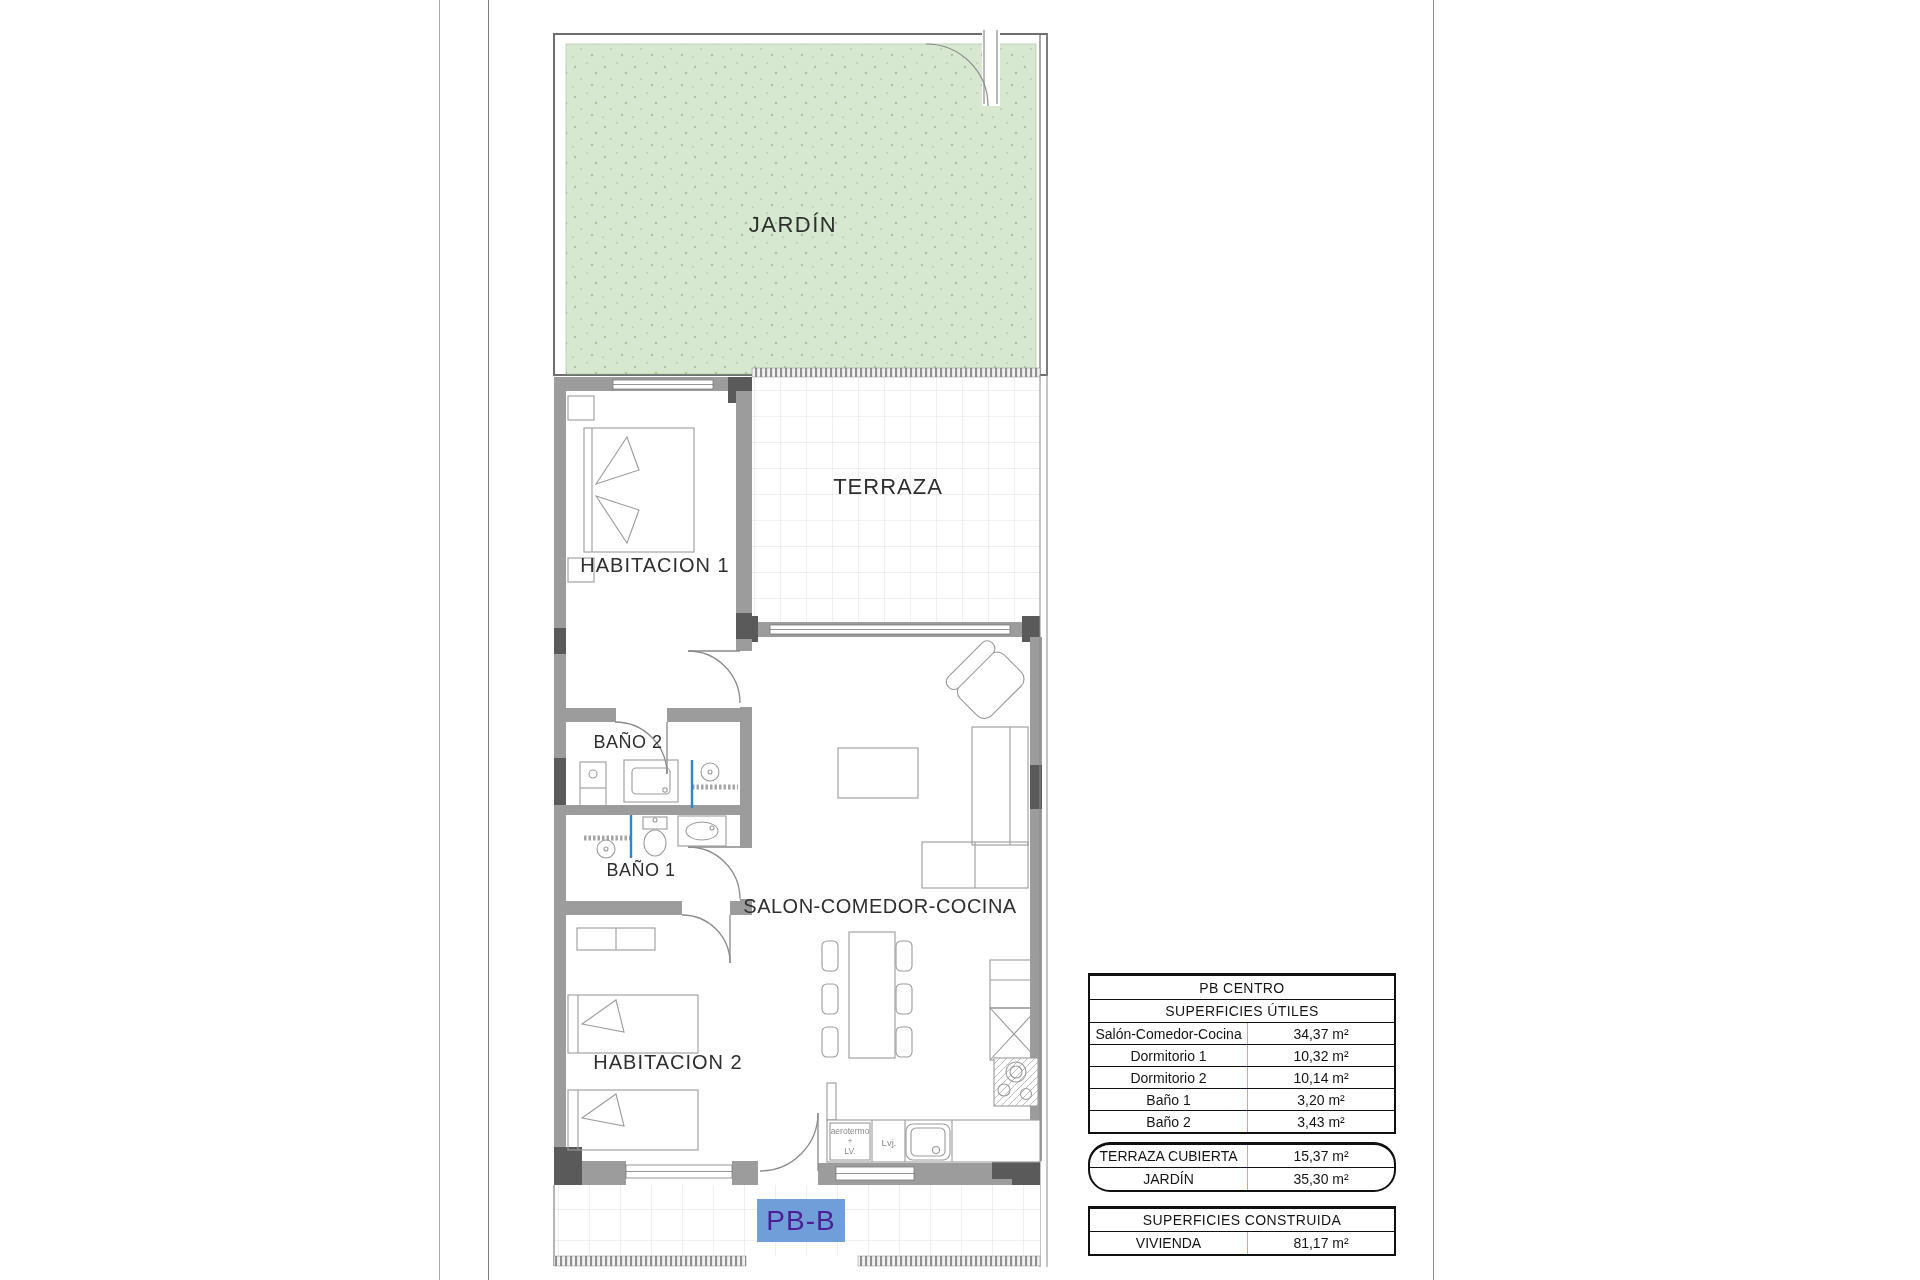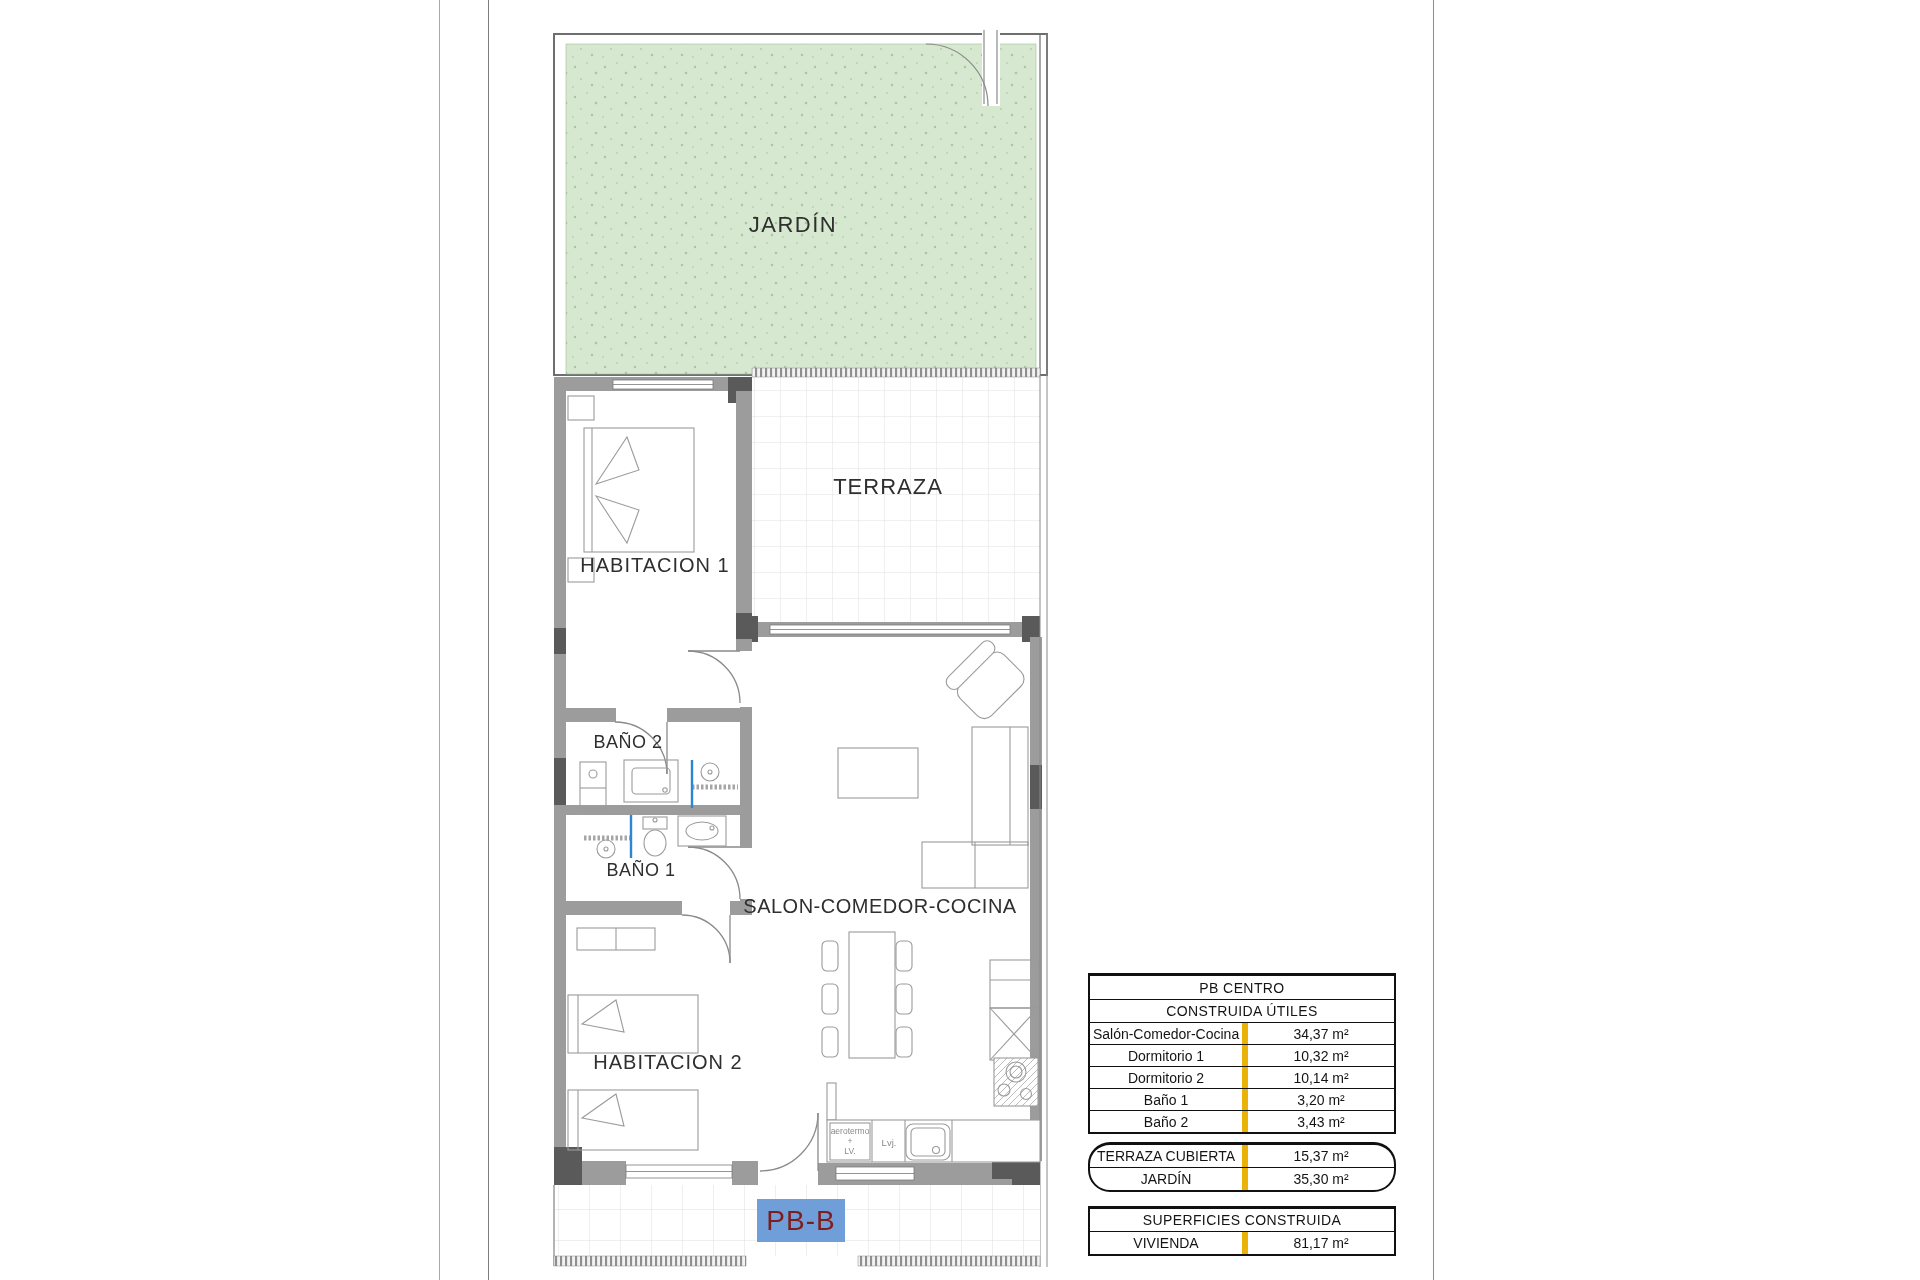--- a/index.html
+++ b/index.html
@@ -13,31 +13,31 @@
 
   
   .tbl{position:absolute;left:1088px;width:308px;background:#fff;
        border:2px solid #101010;border-top-width:3px;box-sizing:border-box;
        font-size:14px;color:#141414;}
   .tr{display:flex;border-top:1px solid #101010;height:21px;align-items:stretch;}
   .tr:first-child{border-top:none;}
   .tr.hdr .th{justify-content:center;letter-spacing:.4px;}
   .th{flex:1;display:flex;align-items:center;justify-content:center;}
   .td{display:flex;align-items:center;justify-content:center;}
-  .td.l{width:52%;border-right:6px solid #eab308;box-sizing:border-box;}
+  .td.l{width:52%;border-right:1px solid #eab308;box-sizing:border-box;}
   .td.r{flex:1;}
   .t1{top:973px;}
   .t2{top:1142px;border-radius:22px;}
   .t2 .tr{height:22px;}
   .t3{top:1206px;}
   .t3 .tr{height:22px;text-align:center;}
 
   
   .unit-badge{position:absolute;left:757px;top:1199px;width:88px;height:43px;
-      background:#6f9ed8;color:#7f1d1d;display:flex;align-items:center;justify-content:center;
+      background:#6f9ed8;color:#4c1d95;display:flex;align-items:center;justify-content:center;
       font-size:28px;letter-spacing:1px;}
 </style>
 </head>
 <body>
 
 <div class="stage">
 
 <svg width="1920" height="1280" viewBox="0 0 1920 1280">
   <defs>
     <pattern id="stipple" width="30" height="30" patternUnits="userSpaceOnUse">
@@ -245,21 +245,21 @@
   <text x="850" y="1144" class="tiny" font-size="8.5" text-anchor="middle">+</text>
   <text x="850" y="1154" class="tiny" font-size="8.5" text-anchor="middle">LV.</text>
   <text x="889" y="1146" class="tiny" font-size="9.5" text-anchor="middle">Lvj.</text>
 </svg>
 
 <div class="tbl t1">
   <div class="tr hdr" style="height:23px">
         <div class="th">PB CENTRO</div>
       </div>
   <div class="tr hdr" style="height:22px">
-        <div class="th">CONSTRUIDA ÚTILES</div>
+        <div class="th">SUPERFICIES ÚTILES</div>
       </div>
   <div class="tr">
     <div class="td l">Salón-Comedor-Cocina</div>
     <div class="td r">34,37 m²</div>
   </div>
   <div class="tr">
     <div class="td l">Dormitorio 1</div>
     <div class="td r">10,32 m²</div>
   </div>
   <div class="tr">

